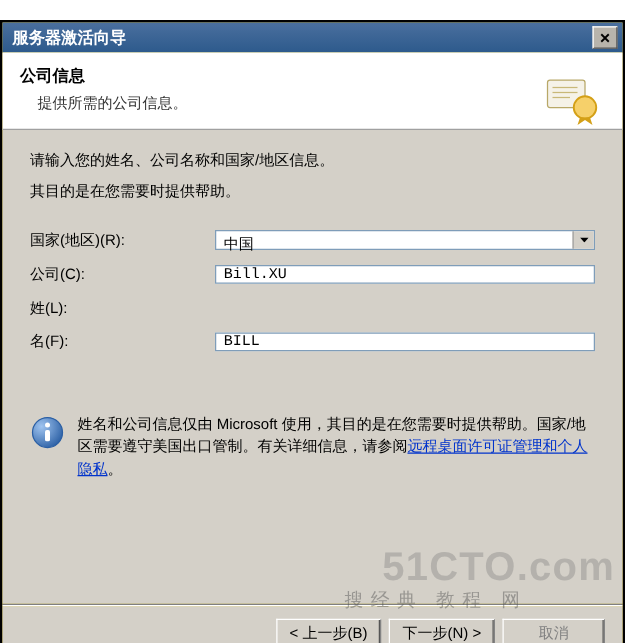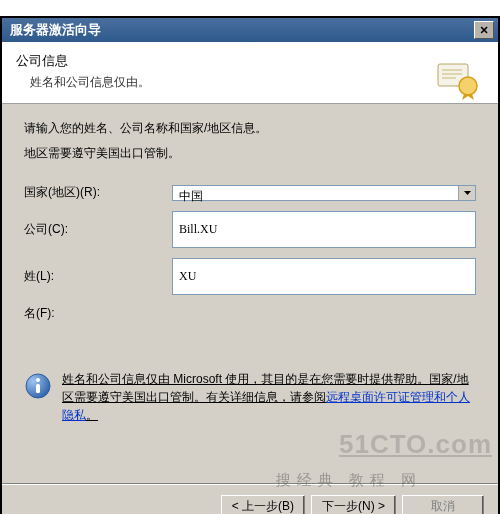--- a/index.html
+++ b/index.html
@@ -40,21 +40,21 @@
   }
   .header {
     background: #ffffff;
     padding: 10px 14px 12px 14px;
     position: relative;
     border-bottom: 1px solid #a0a0a0;
   }
   .header h1 {
     margin: 0 0 4px 0;
     font-size: 13px;
-    font-weight: normal;
+    font-weight: bold;
     color: #000;
   }
   .header p {
     margin: 0;
     padding-left: 14px;
     color: #333;
   }
   .header .headericon {
     position: absolute;
     right: 18px; top: 14px;
@@ -64,21 +64,21 @@
     flex: 1;
     padding: 16px 22px 26px 22px;
     background: #d4d0c8;
     display:flex;
     flex-direction:column;
   }
   .instr { margin: 0 0 8px 0; color:#000; }
   .instr2 { margin: 0 0 22px 0; color:#000; }
   .form-row {
     display:flex;
-    align-items:center;
+    align-items:flex-start;
     margin-bottom: 10px;
   }
   .form-row label {
     width: 148px;
     color:#000;
   }
   .form-row .field {
     flex:1;
   }
   .select-wrap {
@@ -96,42 +96,41 @@
   .select-wrap .dropbtn {
     width:17px;
     background:#d4d0c8;
     border-left:1px solid #a0a0a0;
     display:flex;align-items:center;justify-content:center;
     cursor:pointer;
   }
   .select-wrap .dropbtn svg { width:7px;height:4px; }
   input.text {
     width:100%;
-    height:37px;
+    height:15px;
     border:1px solid #7f9db9;
     background:#fff;
     padding:2px 6px;
-    font-family:Liberation Serif, serif;
+    font-family:Liberation Mono, monospace;
     font-size:12px;
     color:#000;
   }
   .infobox {
     display:flex;
     gap:10px;
     margin-top:38px;
     padding-right:6px;
   }
   .infoicon {
     width:28px;height:28px;flex:none;
     margin-top:2px;
   }
   .infotext {
     line-height:1.5;
     color:#000;
-    text-decoration:underline;
   }
   .infotext a { color:#0033cc; text-decoration:underline; }
   .spacer { flex:1; }
   .separator {
     height:2px;
     background:linear-gradient(to bottom,#808080 0,#808080 1px,#ffffff 1px,#ffffff 2px);
     margin:0;
   }
   .footer {
     padding:10px 14px;
@@ -148,28 +147,27 @@
     border:1px solid #848484;
     border-top-color:#fff;border-left-color:#fff;
     box-shadow:inset -1px -1px 0 #555;
     font-family:inherit;font-size:12px;
     cursor:pointer;
     display:flex;align-items:center;justify-content:center;
   }
   .btn.disabled { color:#808080; cursor:default; }
   .watermark1 {
     position:absolute;
-    right:6px; bottom:68px;
+    right:6px; bottom:56px;
     font-family:Arial,sans-serif;
-    font-size:26px;
+    font-size:32px;
     font-weight:bold;
     color:rgba(120,120,120,0.35);
     letter-spacing:1px;
     pointer-events:none;
-    text-decoration:underline;
   }
   .watermark2 {
     position:absolute;
     right:76px; bottom:38px;
     font-size:15px;
     color:rgba(80,80,80,0.45);
     letter-spacing:6px;
     pointer-events:none;
   }
   .window { position:relative; }
@@ -181,37 +179,37 @@
 
   <div class="titlebar">
     <span class="title">服务器激活向导</span>
     <div class="close-btn">
       <span>✕</span>
     </div>
   </div>
 
   <div class="header">
     <h1>公司信息</h1>
-    <p>姓名和公司信息仅由。</p>
+    <p>提供所需的公司信息。</p>
     <div class="headericon">
       <svg viewBox="0 0 44 44">
         <rect x="2" y="8" width="30" height="22" rx="2" fill="#f5f2e8" stroke="#b8a868" stroke-width="1"></rect>
         <line x1="6" y1="14" x2="26" y2="14" stroke="#c8b878" stroke-width="1"></line>
         <line x1="6" y1="18" x2="26" y2="18" stroke="#c8b878" stroke-width="1"></line>
         <line x1="6" y1="22" x2="20" y2="22" stroke="#c8b878" stroke-width="1"></line>
         <circle cx="32" cy="30" r="9" fill="#f6d06a" stroke="#d4a017" stroke-width="1.5"></circle>
         <path d="M28 38 L26 44 L32 40 L38 44 L36 38" fill="#d4a017"></path>
       </svg>
     </div>
   </div>
 
   <div class="body">
 
     <p class="instr">请输入您的姓名、公司名称和国家/地区信息。</p>
-    <p class="instr2">地区需要遵守美国出口管制。</p>
+    <p class="instr2">其目的是在您需要时提供帮助。</p>
 
     <div class="form-row">
       <label>国家(地区)(R):</label>
       <div class="field">
         <div class="select-wrap">
           <div class="val">中国</div>
           <div class="dropbtn">
             <svg viewBox="0 0 7 4">
                 <path d="M0 0 L7 0 L3.5 4 Z" fill="#000"></path>
               </svg>
@@ -222,27 +220,27 @@
 
     <div class="form-row">
       <label>公司(C):</label>
       <div class="field">
         <input class="text" type="text" value="Bill.XU" style="">
       </div>
     </div>
 
     <div class="form-row">
       <label>姓(L):</label>
+    </div>
+
+    <div class="form-row">
+      <label>名(F):</label>
       <div class="field">
-        <input class="text" type="text" value="XU" style="">
-      </div>
-    </div>
-
-    <div class="form-row">
-      <label>名(F):</label>
+        <input class="text" type="text" value="BILL" style="">
+      </div>
     </div>
 
     <div class="infobox">
       <div class="infoicon">
         <svg viewBox="0 0 28 28">
           <circle cx="14" cy="14" r="12" fill="url(#g1)" stroke="#2b5fa4" stroke-width="1"></circle>
           <defs>
             <radialGradient id="g1" cx="30%" cy="30%" r="80%">
               <stop offset="0%" stop-color="#9fc4f0"></stop>
               <stop offset="100%" stop-color="#2b5fa4"></stop>

